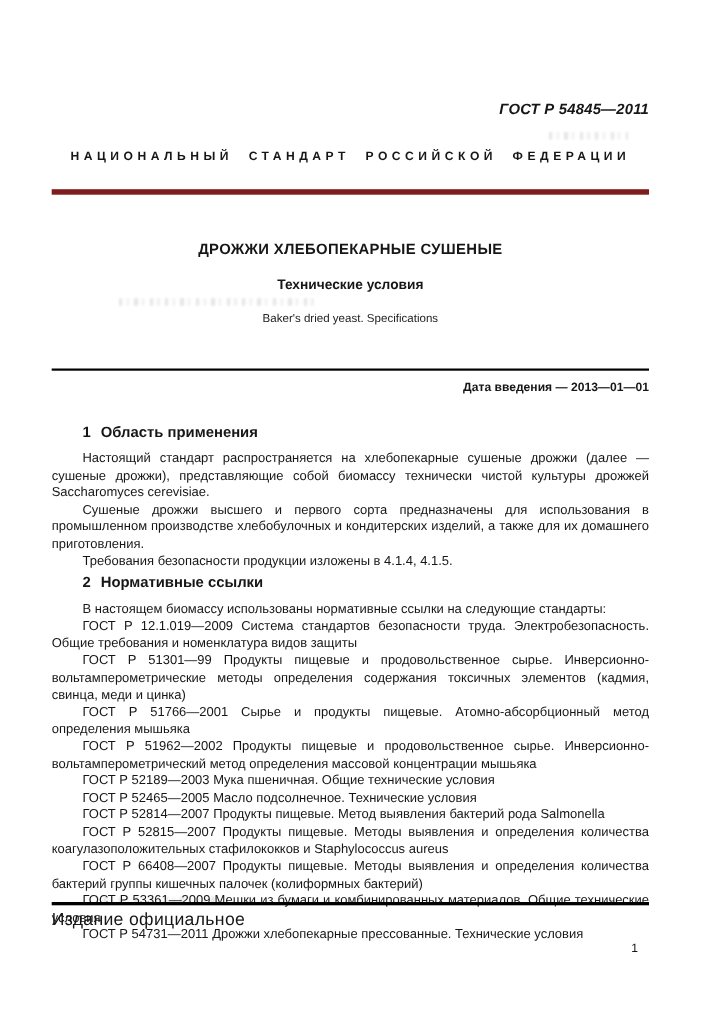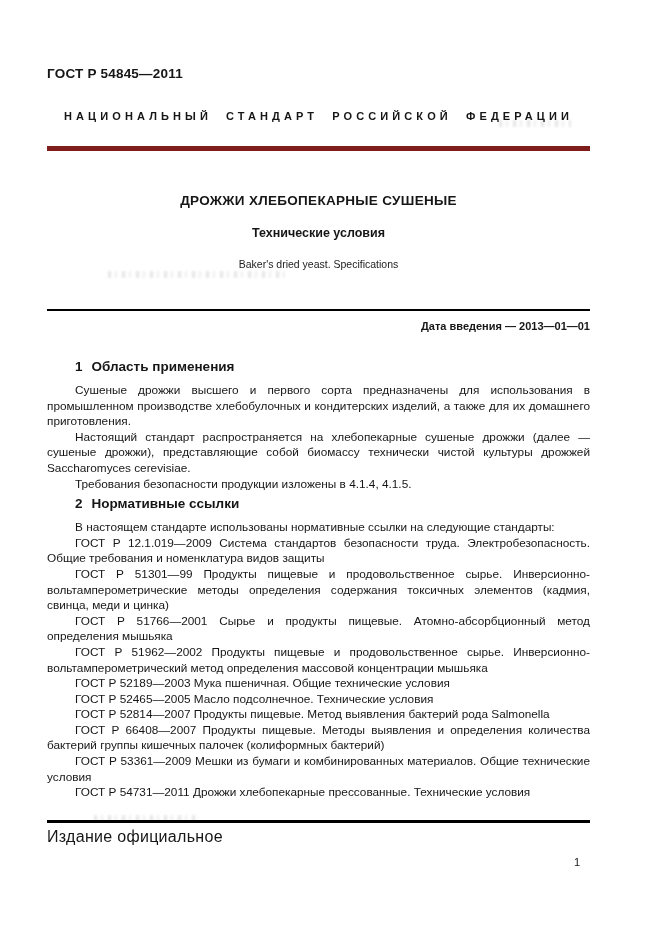--- a/index.html
+++ b/index.html
@@ -17,24 +17,26 @@
     overflow: hidden;
     box-sizing: border-box;
   }
   .content {
     position: absolute;
     left: 47px;
     top: 0;
     width: 543px;
   }
   .doc-number {
-    padding-top: 66px;
+    padding-top: 92px;
+    text-align: right;
     font-size: 13.5px;
     font-weight: bold;
     letter-spacing: 0.2px;
+    font-style: italic;
   }
   .nat-standard {
     margin-top: 29px;
     padding-bottom: 24px;
     border-bottom: 5px solid #7f1d1d;
     font-size: 11px;
     font-weight: bold;
     letter-spacing: 4.1px;
     word-spacing: 7px;
     white-space: nowrap;
@@ -136,37 +138,38 @@
     </div>
 
     <div class="rule-thin"></div>
 
     <div class="effective-date">Дата введения — 2013—01—01</div>
 
     <div class="section-heading">
       <span class="sec-num">1</span><span>Область применения</span>
     </div>
     <div class="body-text">
+      <p>Настоящий стандарт распространяется на хлебопекарные сушеные дрожжи (далее — сушеные дрожжи), представляющие собой биомассу технически чистой культуры дрожжей Saccharomyces cerevisiae.</p>
       <p>Сушеные дрожжи высшего и первого сорта предназначены для использования в промышленном производстве хлебобулочных и кондитерских изделий, а также для их домашнего приготовления.</p>
-      <p>Настоящий стандарт распространяется на хлебопекарные сушеные дрожжи (далее — сушеные дрожжи), представляющие собой биомассу технически чистой культуры дрожжей Saccharomyces cerevisiae.</p>
       <p>Требования безопасности продукции изложены в 4.1.4, 4.1.5.</p>
     </div>
 
     <div class="section-heading sec2-heading">
       <span class="sec-num">2</span><span>Нормативные ссылки</span>
     </div>
     <div class="body-text">
-      <p>В настоящем стандарте использованы нормативные ссылки на следующие стандарты:</p>
+      <p>В настоящем биомассу использованы нормативные ссылки на следующие стандарты:</p>
       <p>ГОСТ Р 12.1.019—2009 Система стандартов безопасности труда. Электробезопасность. Общие требования и номенклатура видов защиты</p>
       <p>ГОСТ Р 51301—99 Продукты пищевые и продовольственное сырье. Инверсионно-вольтамперометрические методы определения содержания токсичных элементов (кадмия, свинца, меди и цинка)</p>
       <p>ГОСТ Р 51766—2001 Сырье и продукты пищевые. Атомно-абсорбционный метод определения мышьяка</p>
       <p>ГОСТ Р 51962—2002 Продукты пищевые и продовольственное сырье. Инверсионно-вольтамперометрический метод определения массовой концентрации мышьяка</p>
       <p>ГОСТ Р 52189—2003 Мука пшеничная. Общие технические условия</p>
       <p>ГОСТ Р 52465—2005 Масло подсолнечное. Технические условия</p>
       <p>ГОСТ Р 52814—2007 Продукты пищевые. Метод выявления бактерий рода Salmonella</p>
+      <p>ГОСТ Р 52815—2007 Продукты пищевые. Методы выявления и определения количества коагулазоположительных стафилококков и Staphylococcus aureus</p>
       <p>ГОСТ Р 66408—2007 Продукты пищевые. Методы выявления и определения количества бактерий группы кишечных палочек (колиформных бактерий)</p>
       <p>ГОСТ Р 53361—2009 Мешки из бумаги и комбинированных материалов. Общие технические условия</p>
       <p>ГОСТ Р 54731—2011 Дрожжи хлебопекарные прессованные. Технические условия</p>
     </div>
   </div>
 
   <div class="footer">
     <div class="footer-rule"></div>
     <div class="edition-note">Издание официальное</div>
     <div class="page-number">1</div>

